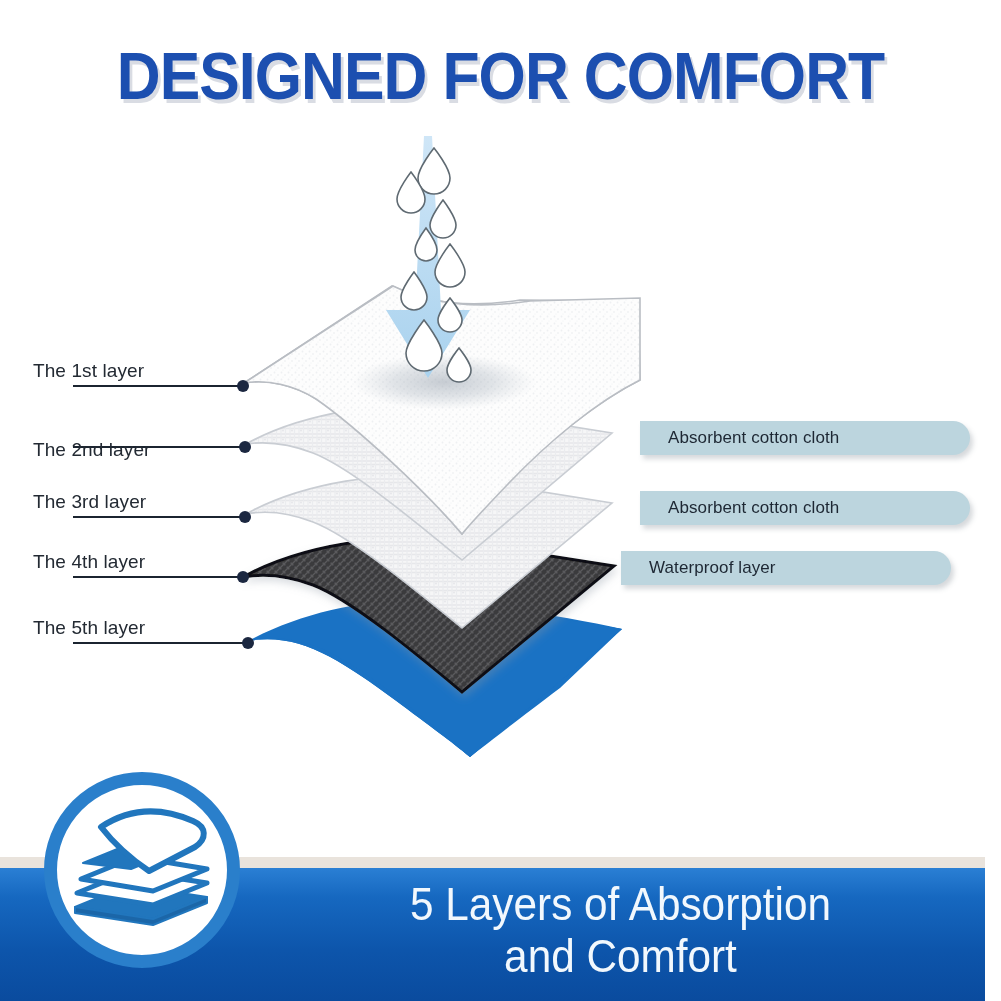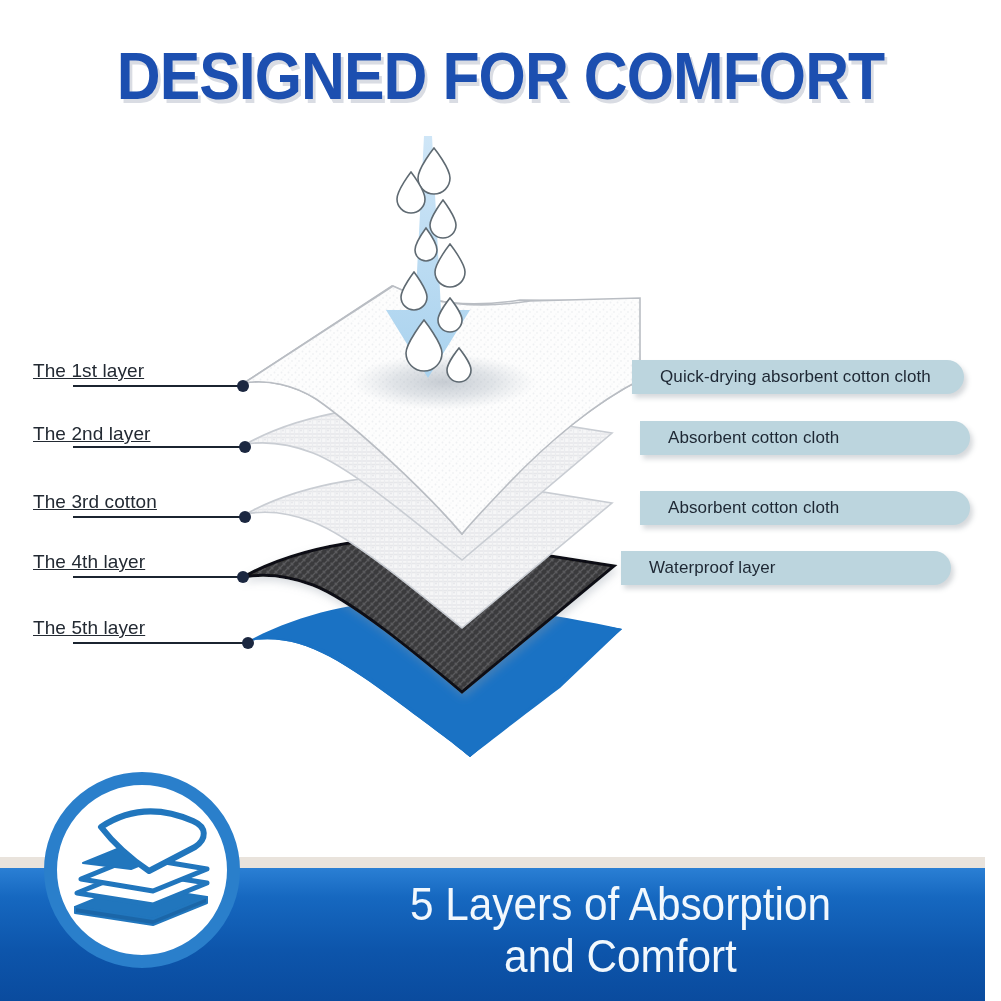--- a/index.html
+++ b/index.html
@@ -43,21 +43,20 @@
     pointer-events: none;
   }
 
   
   .left-label {
     position: absolute;
     font-size: 19px;
     color: #232a33;
     white-space: nowrap;
     letter-spacing: 0.1px;
-    text-decoration: underline;
   }
 
   
   .pill {
     position: absolute;
     height: 34px;
     background: #bcd5de;
     border-radius: 0 17px 17px 0;
     box-shadow: 3px 4px 5px rgba(120,130,140,0.30);
     display: flex;
@@ -250,28 +249,25 @@
     <g fill="#1b2740">
       <circle cx="243" cy="386" r="6"></circle>
       <circle cx="245" cy="447" r="6"></circle>
       <circle cx="245" cy="517" r="6"></circle>
       <circle cx="243" cy="577" r="6"></circle>
       <circle cx="248" cy="643" r="6"></circle>
     </g>
   </svg>
 
   <div class="left-label" style="left:33px; top:360px;">The 1st layer</div>
-  <div class="left-label" style="left:33px; top:423px;">The 2nd layer</div>
-  <div class="left-label" style="left:33px; top:491px;">The 3rd cotton</div>
+  <div class="left-label" style="left:33px; top:439px;">The 2nd layer</div>
+  <div class="left-label" style="left:33px; top:491px;">The 3rd layer</div>
   <div class="left-label" style="left:33px; top:551px;text-align:right;">The 4th layer</div>
   <div class="left-label" style="left:33px; top:617px;text-align:right;">The 5th layer</div>
 
-  <div class="pill" style="left:632px; top:360px; width:332px;">
-    <span>Quick-drying absorbent cotton cloth</span>
-  </div>
   <div class="pill" style="left:640px; top:421px; width:528px; max-width:330px;">
     <span>Absorbent cotton cloth</span>
   </div>
   <div class="pill" style="left:640px; top:491px; width:330px;">
     <span>Absorbent cotton cloth</span>
   </div>
   <div class="pill" style="left:621px; top:551px; width:330px;">
     <span>Waterproof layer</span>
   </div>
 

